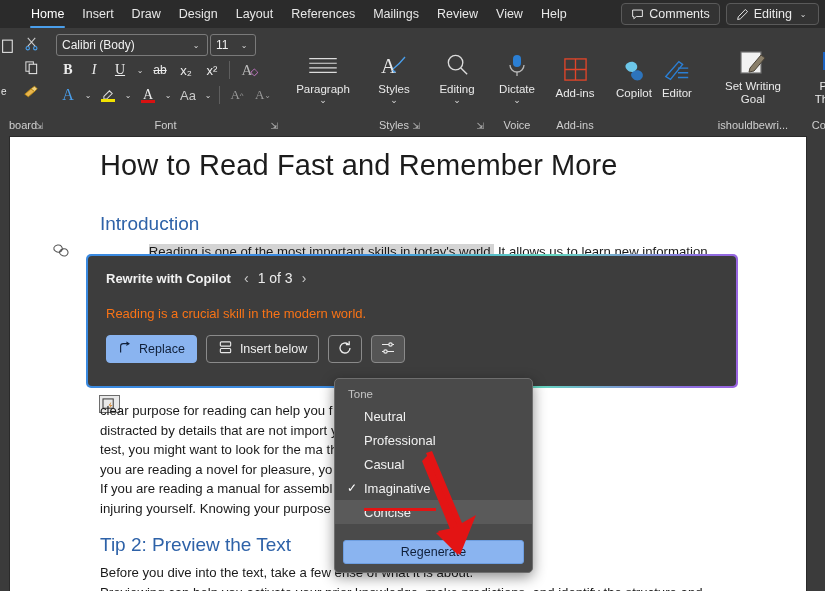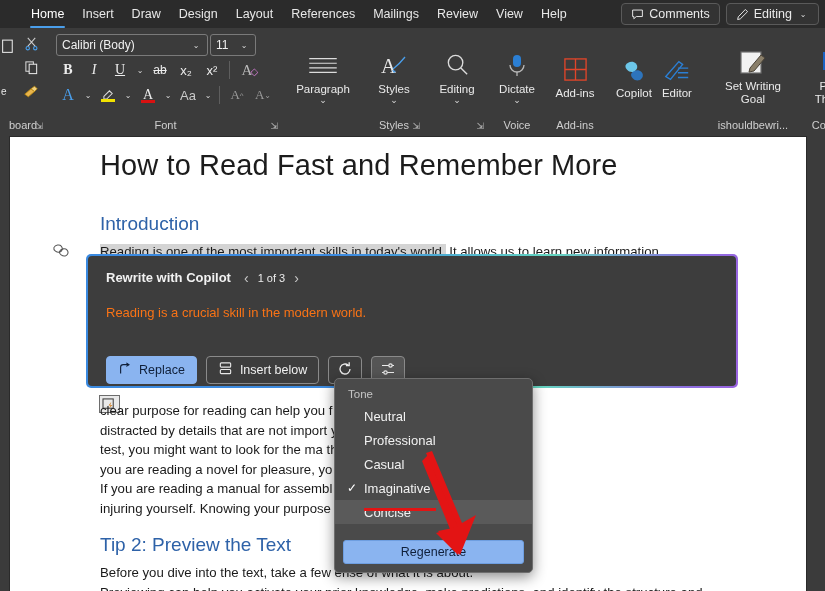--- a/index.html
+++ b/index.html
@@ -116,25 +116,25 @@
     background: linear-gradient(96deg, #3b8ae0 0%, #3d8ce1 40%, #64d6c0 70%, #8d6fe0 92%, #9a63e0 100%);
   }
   .copilot-inner {
     width: 100%; height: 100%; background: #3d3d3d; border-radius: 4px;
     position: relative; padding: 14px 18px;
   }
   .cc-head { display: flex; align-items: center; }
   .cc-title { color: #f2f2f2; font-size: 13px; font-weight: bold; }
   .cc-nav { display: flex; align-items: center; gap: 9px; margin-left: 13px; color: #d9d9d9; }
   .cc-arrow { font-size: 14px; color: #c9c9c9; line-height: 1; }
-  .cc-count { font-size: 11px; color: #ececec; }
+  .cc-count { font-size: 14px; color: #ececec; }
   .cc-right { margin-left: auto; display: flex; align-items: center; gap: 11px; }
   .cc-disclaimer { font-size: 11px; color: #e2e2e2; }
   .cc-body { color: #f97316; font-size: 13px; margin-top: 20px; }
-  .cc-actions { display: flex; align-items: center; gap: 9px; margin-top: 36px; }
+  .cc-actions { display: flex; align-items: center; gap: 9px; margin-top: 14px; }
   .btn {
     display: flex; align-items: center; gap: 7px; height: 28px;
     border: 1px solid #8a8a8a; border-radius: 4px; color: #f0f0f0;
     font-size: 12.5px; padding: 0 11px; background: transparent;
   }
   .btn.primary { background: #8ab4f0; border-color: #8ab4f0; color: #10203a; }
   .btn.icononly { width: 34px; padding: 0; justify-content: center; }
   .btn.icononly.active { background: #555555; border-color: #8a8a8a; }
 
   
@@ -468,21 +468,21 @@
 
       <div class="margin-copilot-icon">
         <svg width="19" height="17" viewBox="0 0 20 18">
             <path d="M3 7c1.5-3 6-3.6 8-1.4 2 2.2.6 5.6-2 6.2-2.8.6-6.8-2-6-4.8z" fill="none" stroke="#555" stroke-width="1.1"></path>
             <path d="M9 11c1.5-3 6-3.6 8-1.4 2 2.2.6 5.6-2 6.2-2.8.6-6.8-2-6-4.8z" fill="none" stroke="#555" stroke-width="1.1"></path>
           </svg>
       </div>
 
       <h2 class="doc-h2" style="top:76px;">Introduction</h2>
 
-      <div class="doc-p" style="top:105px; width:660px;">
+      <div class="doc-p" style="top:105px; width:660px;text-align:center;">
         <span class="hl">Reading is one of the most important skills in today's world.</span><span> It allows us to learn new information,</span>
       </div>
 
       <div class="paste-icon">
         <svg width="15" height="13" viewBox="0 0 16 14">
             <rect x="1" y="1" width="11" height="10" fill="none" stroke="#3a3a3a" stroke-width="1.1"></rect>
             <path d="M10 4l-3 4h2.2l-1.6 3.4L11 7.6H8.8L10 4z" fill="#d07a1a"></path>
           </svg>
       </div>
 

